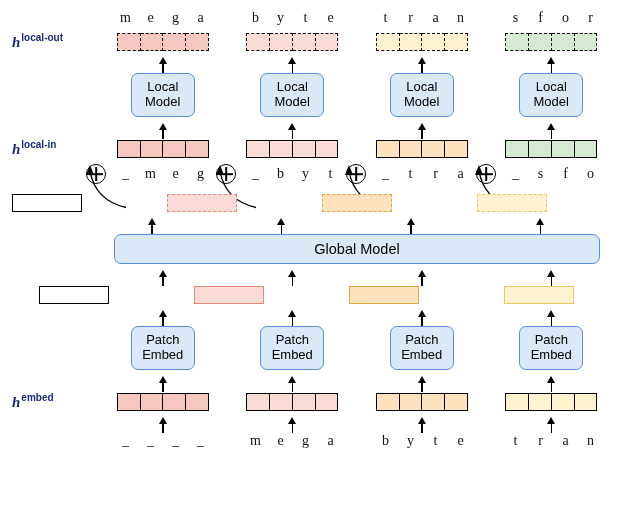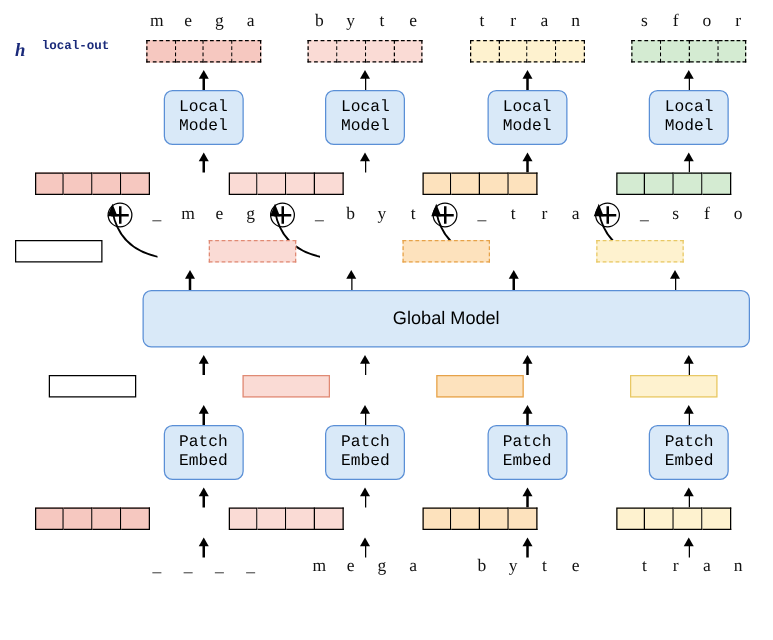--- a/index.html
+++ b/index.html
@@ -22,22 +22,22 @@
     flex-shrink: 0;
     color: #1a2a7a;
     font-weight: 600;
     font-style: italic;
     font-family: Georgia, "Times New Roman", serif;
     font-size: 15px;
   }
   .label-col sup {
     font-style: normal;
     font-size: 10px;
-    font-family: Liberation Mono, monospace;
-    margin-left: 13px;
+    font-family: Liberation Sans, sans-serif;
+    margin-left: 1px;
   }
   .cols {
     display: flex;
     flex: 1;
     gap: 32px;
   }
   .col {
     flex: 1;
     display: flex;
     justify-content: center;
@@ -95,25 +95,24 @@
     border: 1.5px solid #5a8fd6;
     background: #d9e9f8;
     border-radius: 7px;
     display: flex;
     align-items: center;
     justify-content: center;
     text-align: center;
     font-size: 13px;
     line-height: 1.15;
     color: #000;
-    font-family: Liberation Mono, monospace;
   }
   .global-box {
     flex: 1;
-    height: 46px;
+    height: 30px;
     border: 1.5px solid #5a8fd6;
     background: #d9e9f8;
     border-radius: 7px;
     display: flex;
     align-items: center;
     justify-content: center;
     font-size: 14.5px;
     color: #000;
   }
   .arrow-up {
@@ -307,20 +306,21 @@
       <div class="col">
         <div class="arrow-up"></div>
       </div>
       <div class="col">
         <div class="arrow-up"></div>
       </div>
     </div>
 </div>
 
 <div class="row">
+  <div class="label-col"><span>h</span><sup>local-in</sup></div>
   <div class="cols" id="row-local-in">
       <div class="col">
         <div class="box solid red">
           <div class="cell"></div>
           <div class="cell"></div>
           <div class="cell"></div>
           <div class="cell"></div>
         </div>
       </div>
       <div class="col">
@@ -546,20 +546,21 @@
       <div class="col">
         <div class="arrow-up"></div>
       </div>
       <div class="col">
         <div class="arrow-up"></div>
       </div>
     </div>
 </div>
 
 <div class="row">
+  <div class="label-col"><span>h</span><sup>embed</sup></div>
   <div class="cols" id="row-embed">
       <div class="col">
         <div class="box solid red">
           <div class="cell"></div>
           <div class="cell"></div>
           <div class="cell"></div>
           <div class="cell"></div>
         </div>
       </div>
       <div class="col">

